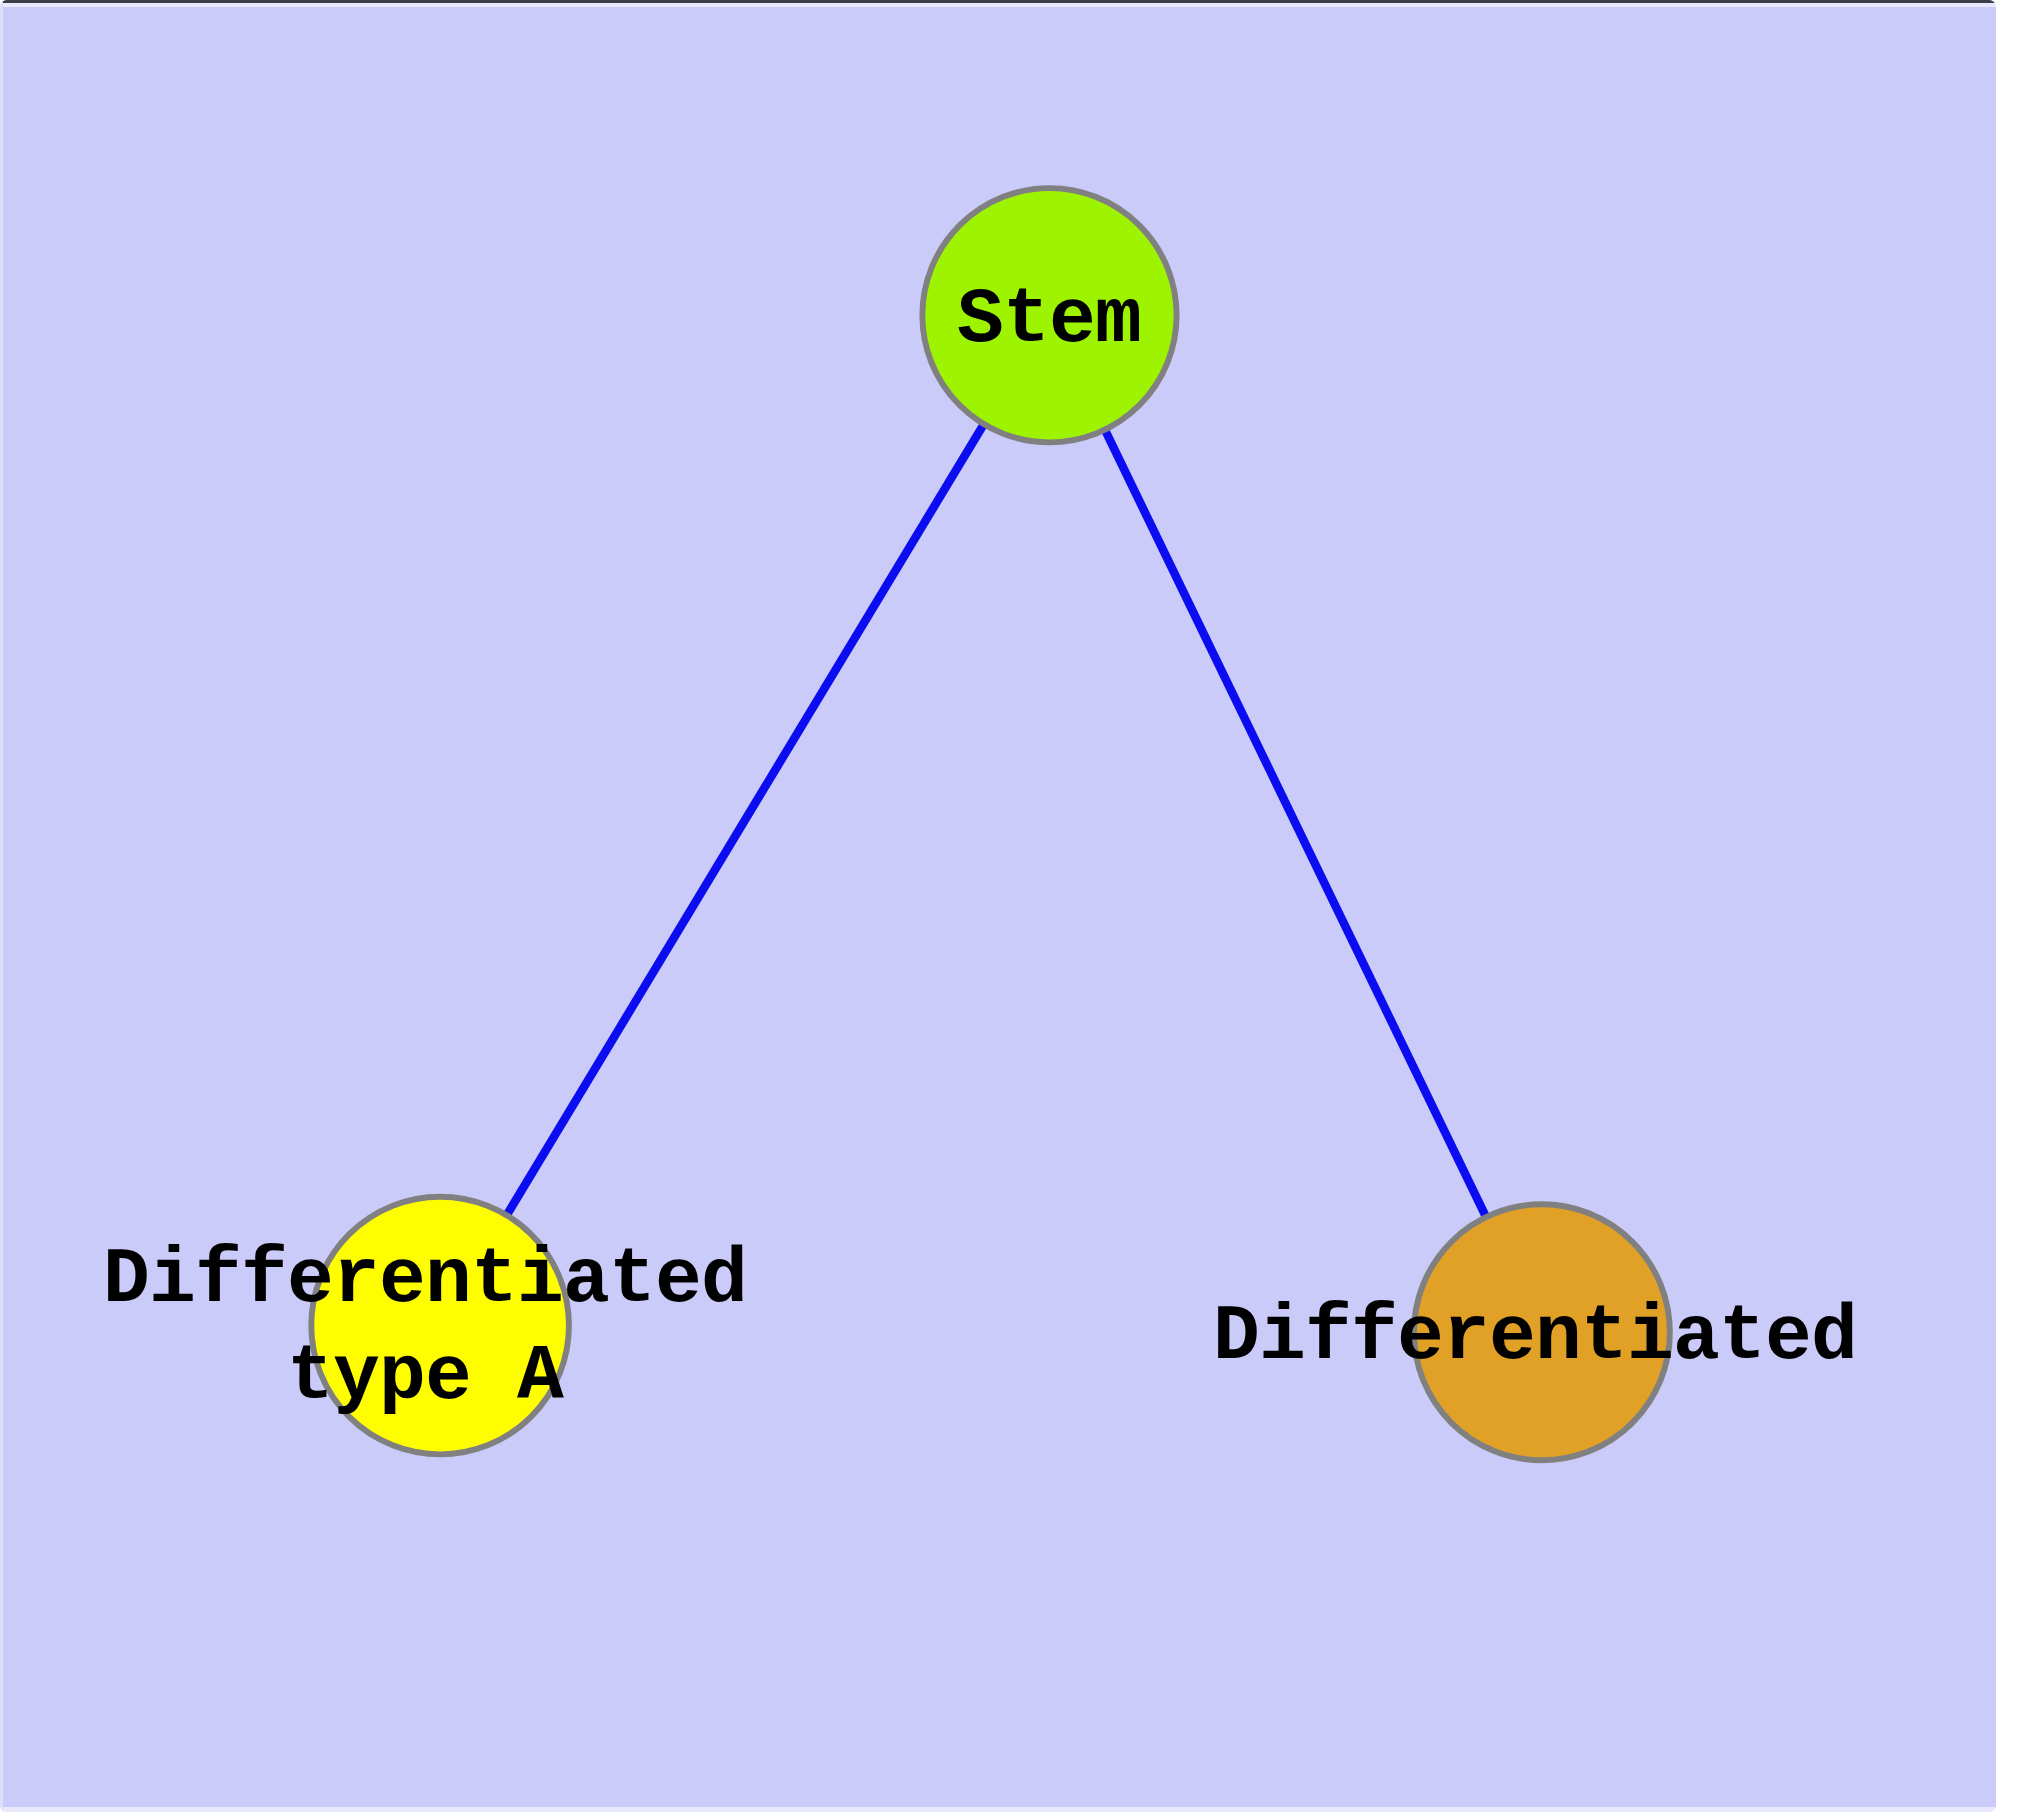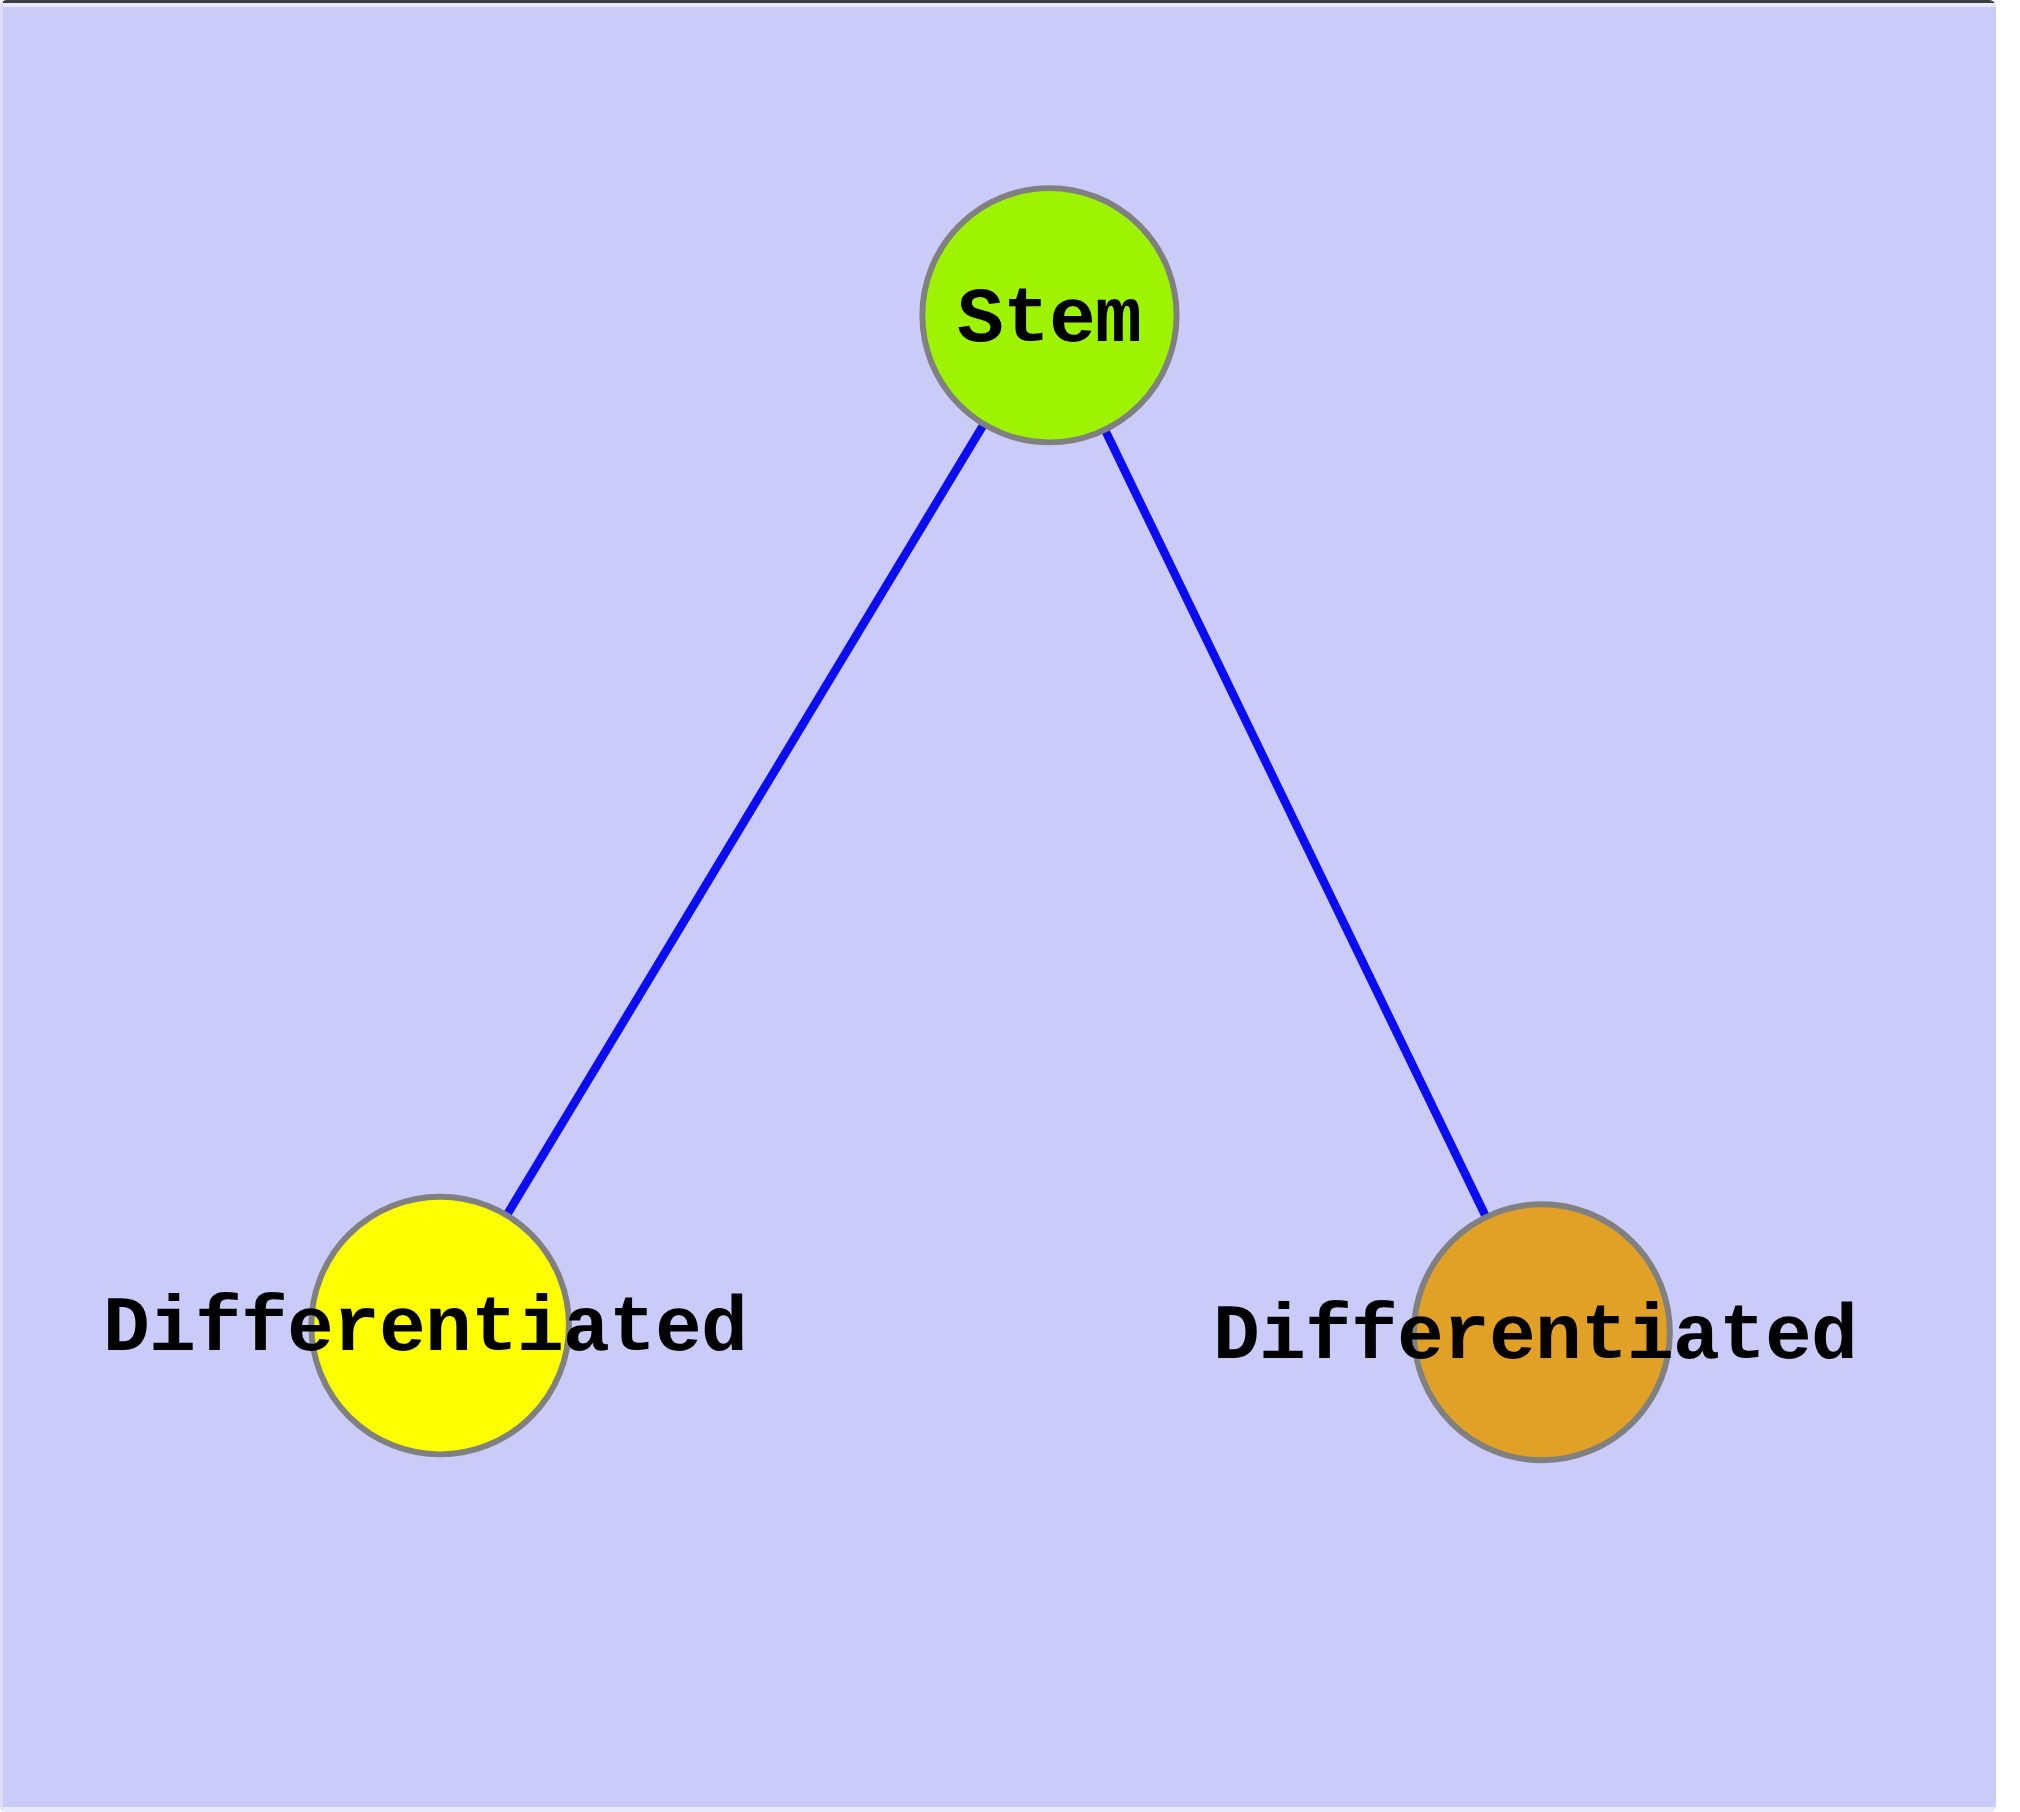--- a/index.html
+++ b/index.html
@@ -64,20 +64,21 @@
     <circle cx="519" cy="1564" r="152" fill="#FEFE00"></circle>
     <circle cx="1819" cy="1572" r="151" fill="#E1A127"></circle>
   </svg>
 
   <div class="node-label" style="left:1049px; top:320px;">
     <div>Stem</div>
   </div>
 
   <div class="node-label" style="left:425px; top:1329px;">
     <div>Differentiated</div>
+    <div>type A</div>
   </div>
 
   <div class="node-label" style="left:1535px; top:1337px;">
     <div>Differentiated</div>
   </div>
 
 </div>
 
 
 </body></html>

